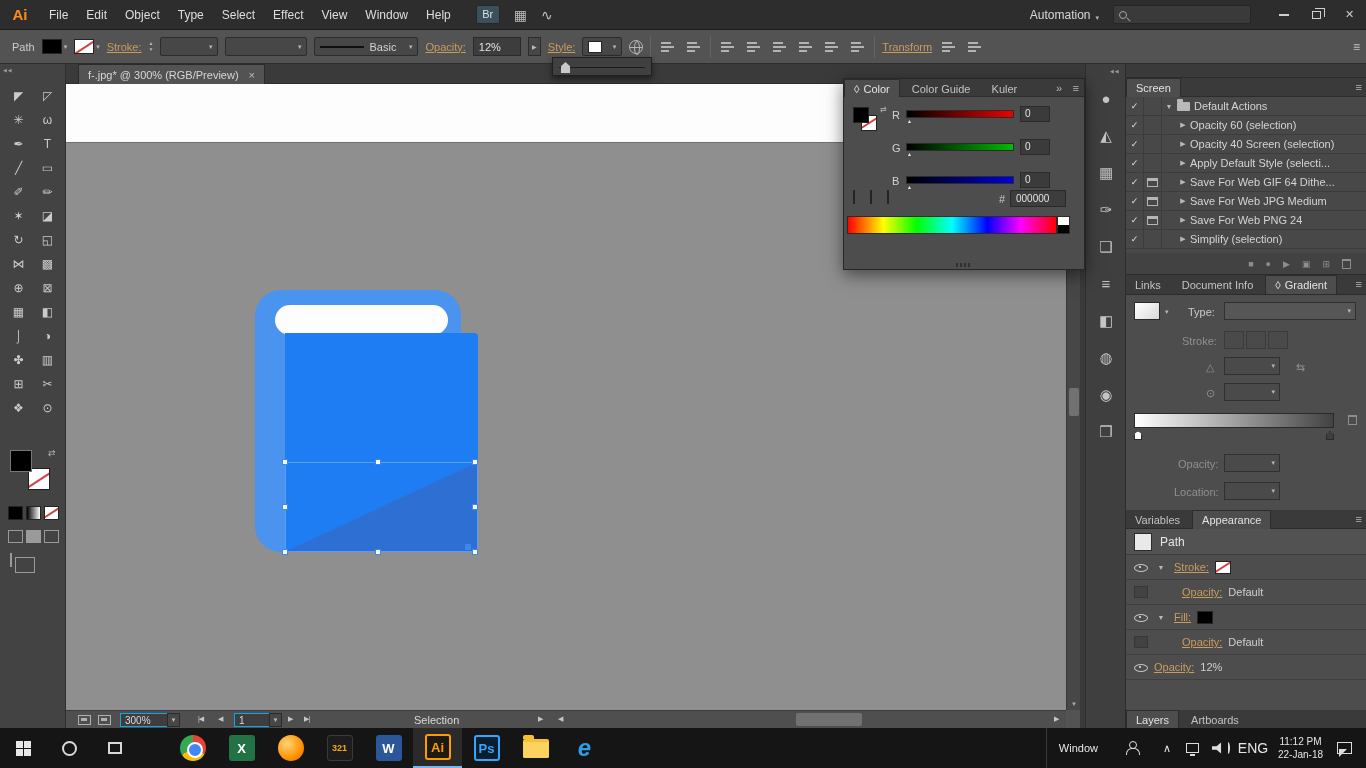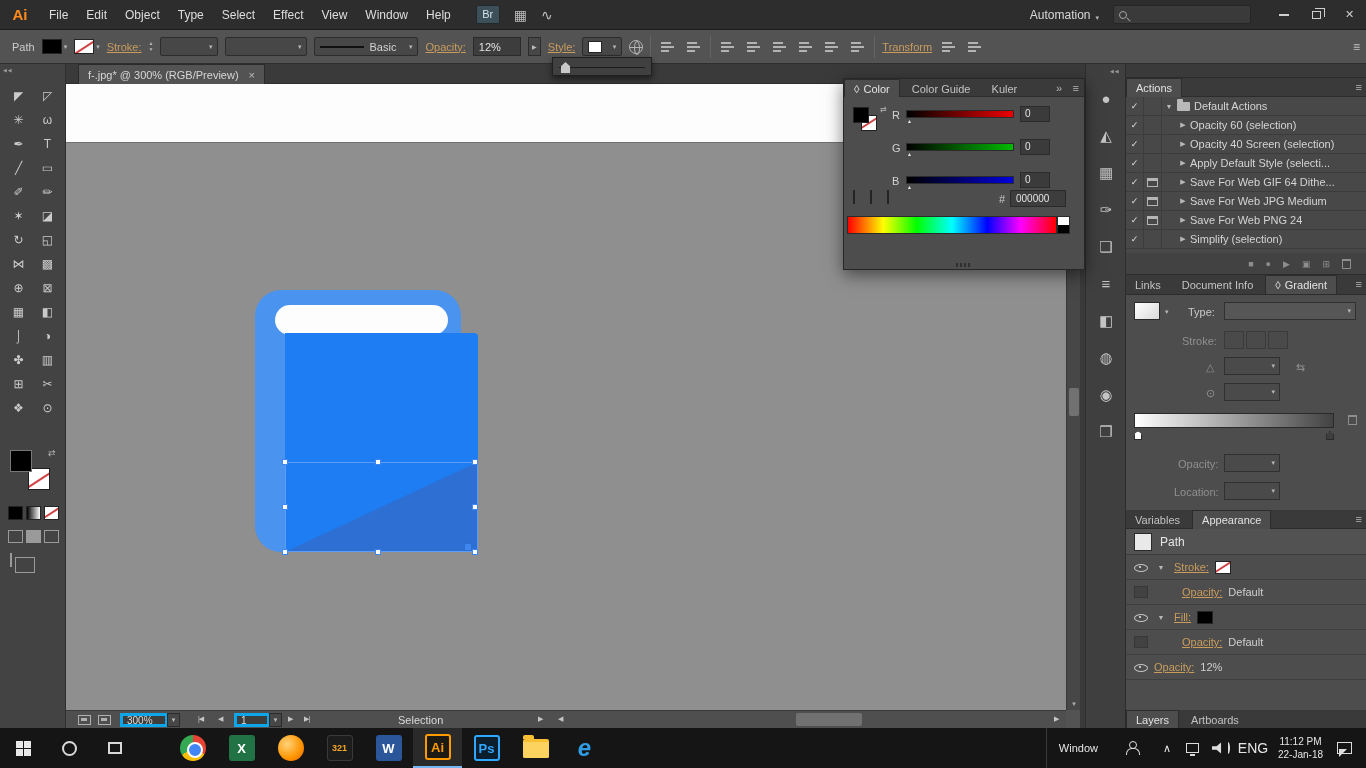--- a/index.html
+++ b/index.html
@@ -116,21 +116,21 @@
   .vscroll { left:1066px; top:84px; width:14px; height:626px; background:#474747;
              border-left:1px solid #373737; }
   .sb-btn { position:absolute; left:0; width:14px; height:13px; display:flex; align-items:center;
             justify-content:center; font-size:6px; color:#aeaeae; }
   .vthumb { position:absolute; left:2px; top:304px; width:10px; height:28px; background:#717171; border-radius:2px; }
   .gapcol { left:1080px; top:64px; width:5px; height:664px; background:#3a3a3a; }
   .statusbar { left:66px; top:710px; width:1000px; height:18px; background:#4f4f4f;
                border-top:1px solid #3a3a3a; }
   .st-ic { position:absolute; top:4px; width:13px; height:10px; border:1px solid #b0b0b0; }
   .st-ic::after { content:""; position:absolute; left:2px; top:2px; width:6px; height:3px; background:#b0b0b0; }
-  .st-box { position:absolute; top:2px; height:14px; background:#3d3d3d; border:3px solid #0ea5e9;
+  .st-box { position:absolute; top:2px; height:14px; background:#3d3d3d; border:1px solid #0ea5e9;
             display:flex; align-items:center; padding:0 4px; color:#dcdcdc; }
   .st-car { position:absolute; top:2px; width:13px; height:14px; background:#474747; border:1px solid #2a2a2a;
             display:flex; align-items:center; justify-content:center; font-size:6px; color:#bbb; }
   .navbtn { position:absolute; top:4px; font-size:7px; color:#c5c5c5; letter-spacing:-1px; }
   .hthumb { position:absolute; top:2px; height:13px; background:#717171; border-radius:2px; }
 
   
   .dock { left:1085px; top:64px; width:40px; height:664px; background:#3f3f3f;
           border-left:1px solid #2e2e2e; }
   .dock-cell { width:40px; height:37px; display:flex; align-items:center; justify-content:center;
@@ -434,21 +434,21 @@
   <span class="st-ic" style="left:12px"></span>
   <span class="st-ic" style="left:32px"></span>
   <span class="st-box" style="left:54px;width:48px;font-size:10px">300%</span>
   <span class="st-car" style="left:101px">▼</span>
   <span class="navbtn" style="left:132px">|◀</span>
   <span class="navbtn" style="left:152px">◀</span>
   <span class="st-box" style="left:168px;width:36px;font-size:10px">1</span>
   <span class="st-car" style="left:203px">▼</span>
   <span class="navbtn" style="left:222px">▶</span>
   <span class="navbtn" style="left:238px">▶|</span>
-  <span class="a" style="left:332px;top:3px;color:#dadada">Selection</span>
+  <span class="a" style="left:348px;top:3px;color:#dadada">Selection</span>
   <span class="navbtn" style="left:472px">▶</span>
   <span class="navbtn" style="left:492px">◀</span>
   <span class="hthumb" style="left:730px;width:66px"></span>
   <span class="navbtn" style="left:988px">▶</span>
 </div>
 
 <div class="dock a">
   <span class="chev a" style="left:24px;top:4px">◀◀</span>
   <div style="margin-top:16px">
     <div class="dock-cell" actable="true">●</div>
@@ -461,21 +461,21 @@
     <div class="dock-cell">◍</div>
     <div class="dock-cell">◉</div>
     <div class="dock-cell">❒</div>
   </div>
 </div>
 
 <div class="rpanel a">
 
   <div class="pstrip" style="top:0;height:14px"></div>
   <div class="pstrip" style="top:14px;height:19px">
-    <span class="ptab act">Actions</span>
+    <span class="ptab act">Screen</span>
     <span class="pmenu">≡</span>
   </div>
   <div class="abody" style="top:33px;height:156px">
     <div class="ar">
       <span class="ar-c">✓</span>
       <span class="ar-c"></span>
       <span class="tw">▼</span>
       <span class="mini-folder"></span>
       <span class="ar-t">Default Actions</span>
     </div>

